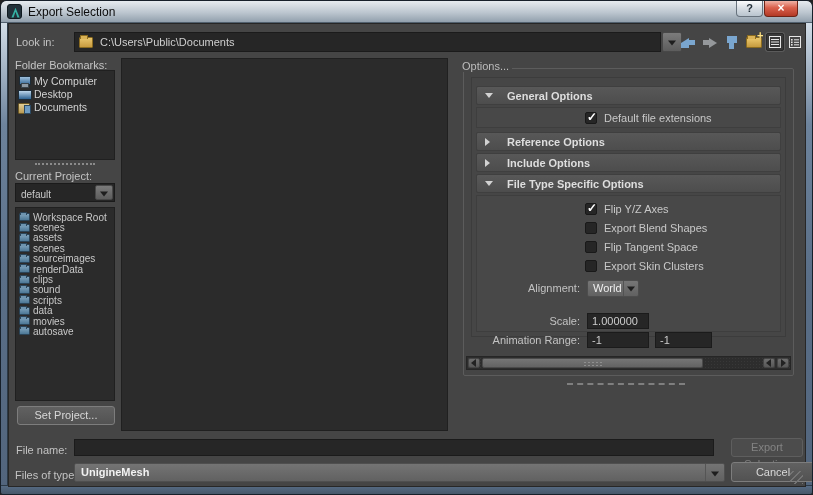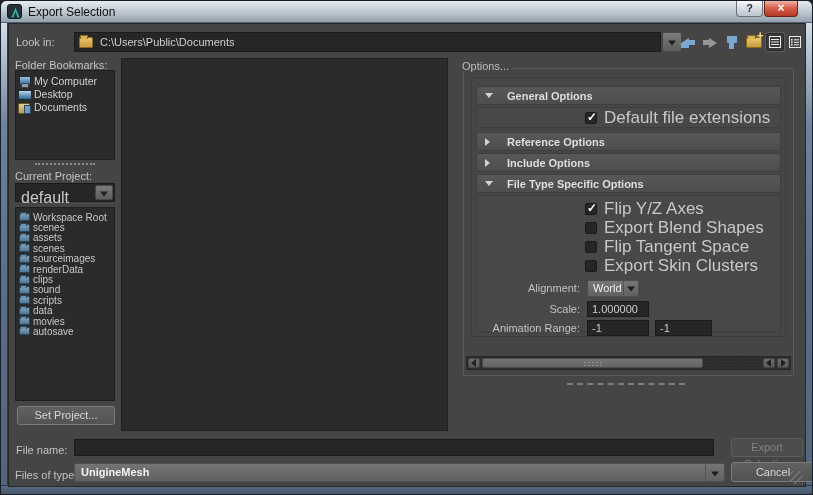--- a/index.html
+++ b/index.html
@@ -78,21 +78,21 @@
   .icon-computer::after { content:""; position:absolute; left:3px; top:7px; width:6px; height:3px;
         background:#8e9aa4; border:1px solid #394térieur; border:1px solid #39444c; }
   .icon-desktop::before { content:""; position:absolute; left:0; top:1px; width:12px; height:8px;
         background:linear-gradient(#bdd6ea,#2f6493); border:1px solid #1d2c38; }
   .icon-folder-docs::before { content:""; position:absolute; left:0; top:1px; width:10px; height:9px;
         background:linear-gradient(#e3cf96,#b99a55); border:1px solid #6e5a26; border-radius:1px; }
   .icon-folder-docs::after { content:""; position:absolute; right:0; top:3px; width:5px; height:7px;
         background:#6f9cc2; border:1px solid #2c4burst; border:1px solid #2c4a63; }
   .dots-h { position:absolute; left:26px; top:139px; width:60px; border-top:2px dotted #8b8b8b; }
   .project-combo { left:6px; top:159px; width:100px; height:19px; }
-  .project-combo .val { position:absolute; left:5px; top:5px; color:#c9c9c9; font-size:16px; }
+  .project-combo .val { position:absolute; left:5px; top:5px; color:#c9c9c9; font-size:10px; }
   .project-combo .btn { position:absolute; right:1px; top:1px; width:18px; height:15px;
         background:linear-gradient(#7b7b7b,#5d5d5d); border:1px solid #484848; border-radius:2px; }
   .pf-item { display:flex; align-items:center; height:10.4px; margin-left:3px; }
   .pf-icon { width:11px; height:8px; background:linear-gradient(#7fa3bd,#4c7896); border:1px solid #2b4559;
              border-radius:1px; position:relative; flex:0 0 auto; }
   .pf-icon::before { content:""; position:absolute; left:0; top:-2px; width:5px; height:2px;
              background:#6d94af; border:1px solid #2b4559; border-bottom:none; }
   .pf-label { color:#c9c9c9; font-size:10px; margin-left:3px; white-space:nowrap; }
   .btn { position:absolute; background:linear-gradient(#616161,#525252); border:1px solid #7d7d7d;
          border-radius:3px; color:#d8d8d8; font-size:11px; text-align:center; }
@@ -112,21 +112,21 @@
   .sec-tri.col::before { content:""; width:0; height:0; border-top:4px solid transparent;
                 border-bottom:4px solid transparent; border-left:5px solid #d2d2d2; }
   .sec-header .t { margin-left:10px; }
   .sec-content { position:absolute; left:4px; width:305px; background:#484848; border:1px solid #3e3e3e; }
   .opt-row { display:flex; align-items:center; }
   .opt-label { width:108px; text-align:right; padding-right:5px; color:#c2c2c2; font-size:11px; flex:0 0 auto; }
   .checkbox { width:12px; height:12px; background:#262626; border:1px solid #191919; border-radius:2px;
               position:relative; flex:0 0 auto; }
   .checkbox.checked::after { content:"✓"; position:absolute; left:1px; top:-3px; color:#ffffff;
               font-size:12px; font-weight:bold; }
-  .cb-label { margin-left:7px; color:#c8c8c8; font-size:17px; white-space:nowrap; }
+  .cb-label { margin-left:7px; color:#c8c8c8; font-size:11px; white-space:nowrap; }
   .mini-combo { width:52px; height:17px; background:linear-gradient(#767676,#616161); border:1px solid #4d4d4d;
               border-radius:2px; position:relative; color:#efefef; font-size:11px; }
   .mini-combo .val { position:absolute; left:5px; top:1px; }
   .mini-combo .arr { position:absolute; right:0; top:0; bottom:0; width:15px; border-left:1px solid #525252; }
   .mini-input { background:#262626; border:1px solid #1b1b1b; color:#cccccc; font-size:11px;
               height:16px; line-height:14px; padding:0 4px; }
   .h-scroll { position:absolute; left:2px; top:287px; width:325px; height:14px; background:#2d2d2d;
               border:1px solid #262626;
               background-image:radial-gradient(#383838 0.8px, transparent 1px); background-size:3px 3px; }
   .sb-btn { position:absolute; top:1px; width:12px; height:10px; background:linear-gradient(#6e6e6e,#585858);
@@ -360,21 +360,21 @@
             </div>
           <div class="opt-row" style="margin-top:4px; height:18px;">
             <span class="opt-label">Alignment:</span>
             <span class="mini-combo" style="margin-left:2px;">
               <span class="val">World</span>
               <span class="arr">
                   <span class="tri-down"></span>
                 </span>
             </span>
           </div>
-          <div class="opt-row" style="margin-top:4px; height:16px;">
+          <div class="opt-row" style="margin-top:16px; height:16px;">
             <span class="opt-label">Scale:</span>
             <span class="mini-input" style="width:62px; margin-left:2px;">1.000000</span>
           </div>
           <div class="opt-row" style="margin-top:3px; height:16px;">
             <span class="opt-label">Animation Range:</span>
             <span class="mini-input" style="width:62px; margin-left:2px;">-1</span>
             <span class="mini-input" style="width:57px; margin-left:6px;">-1</span>
           </div>
         </div>
       </div>

